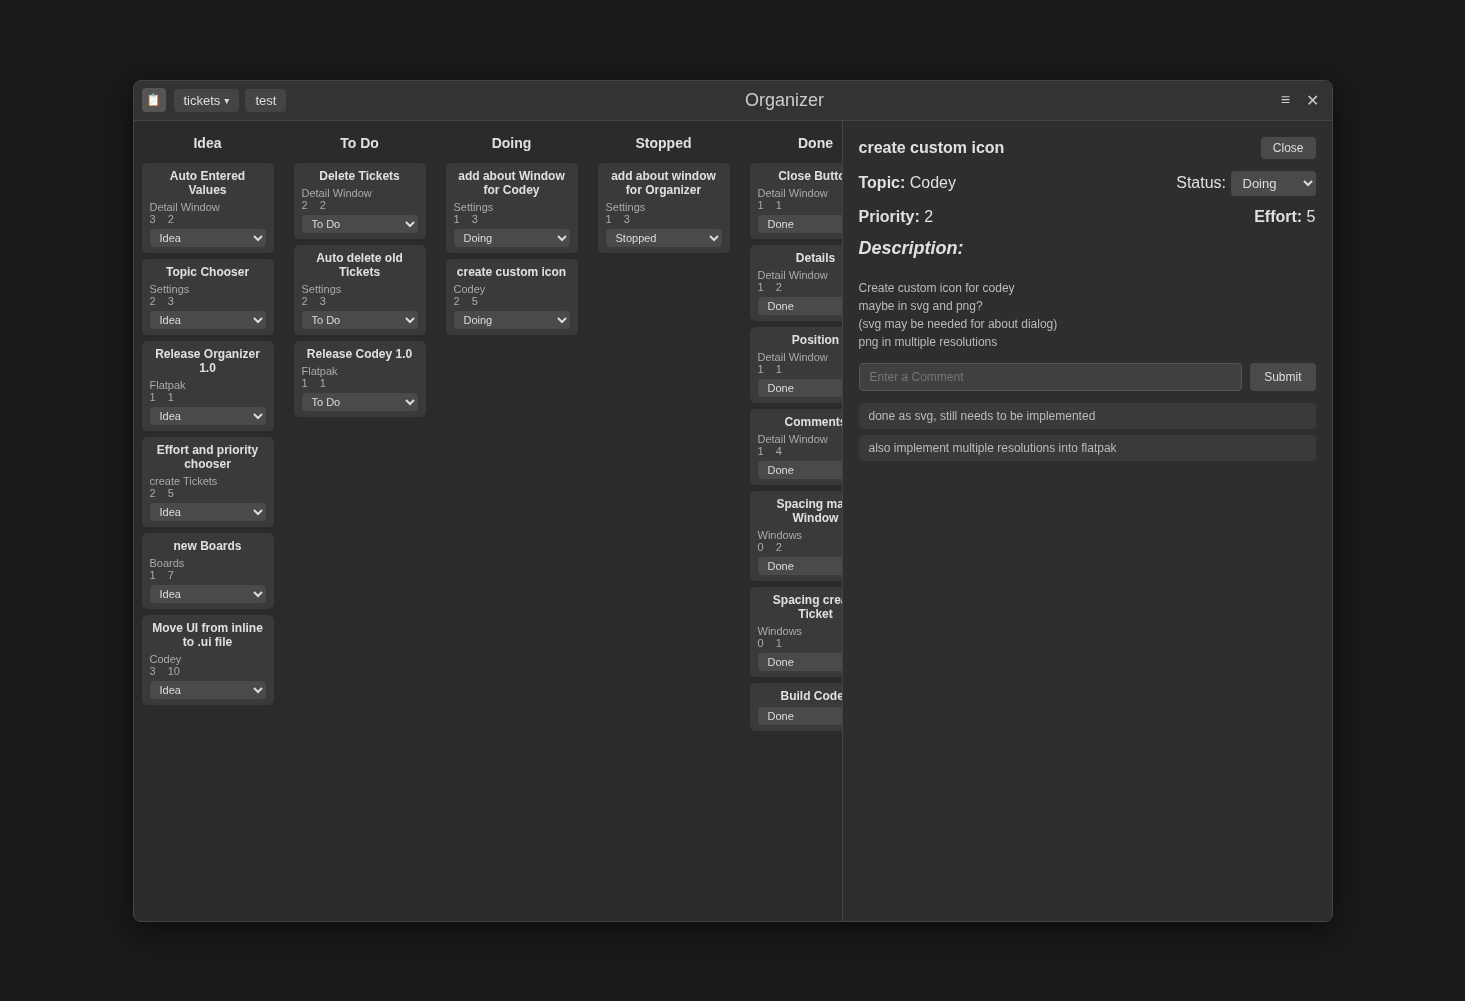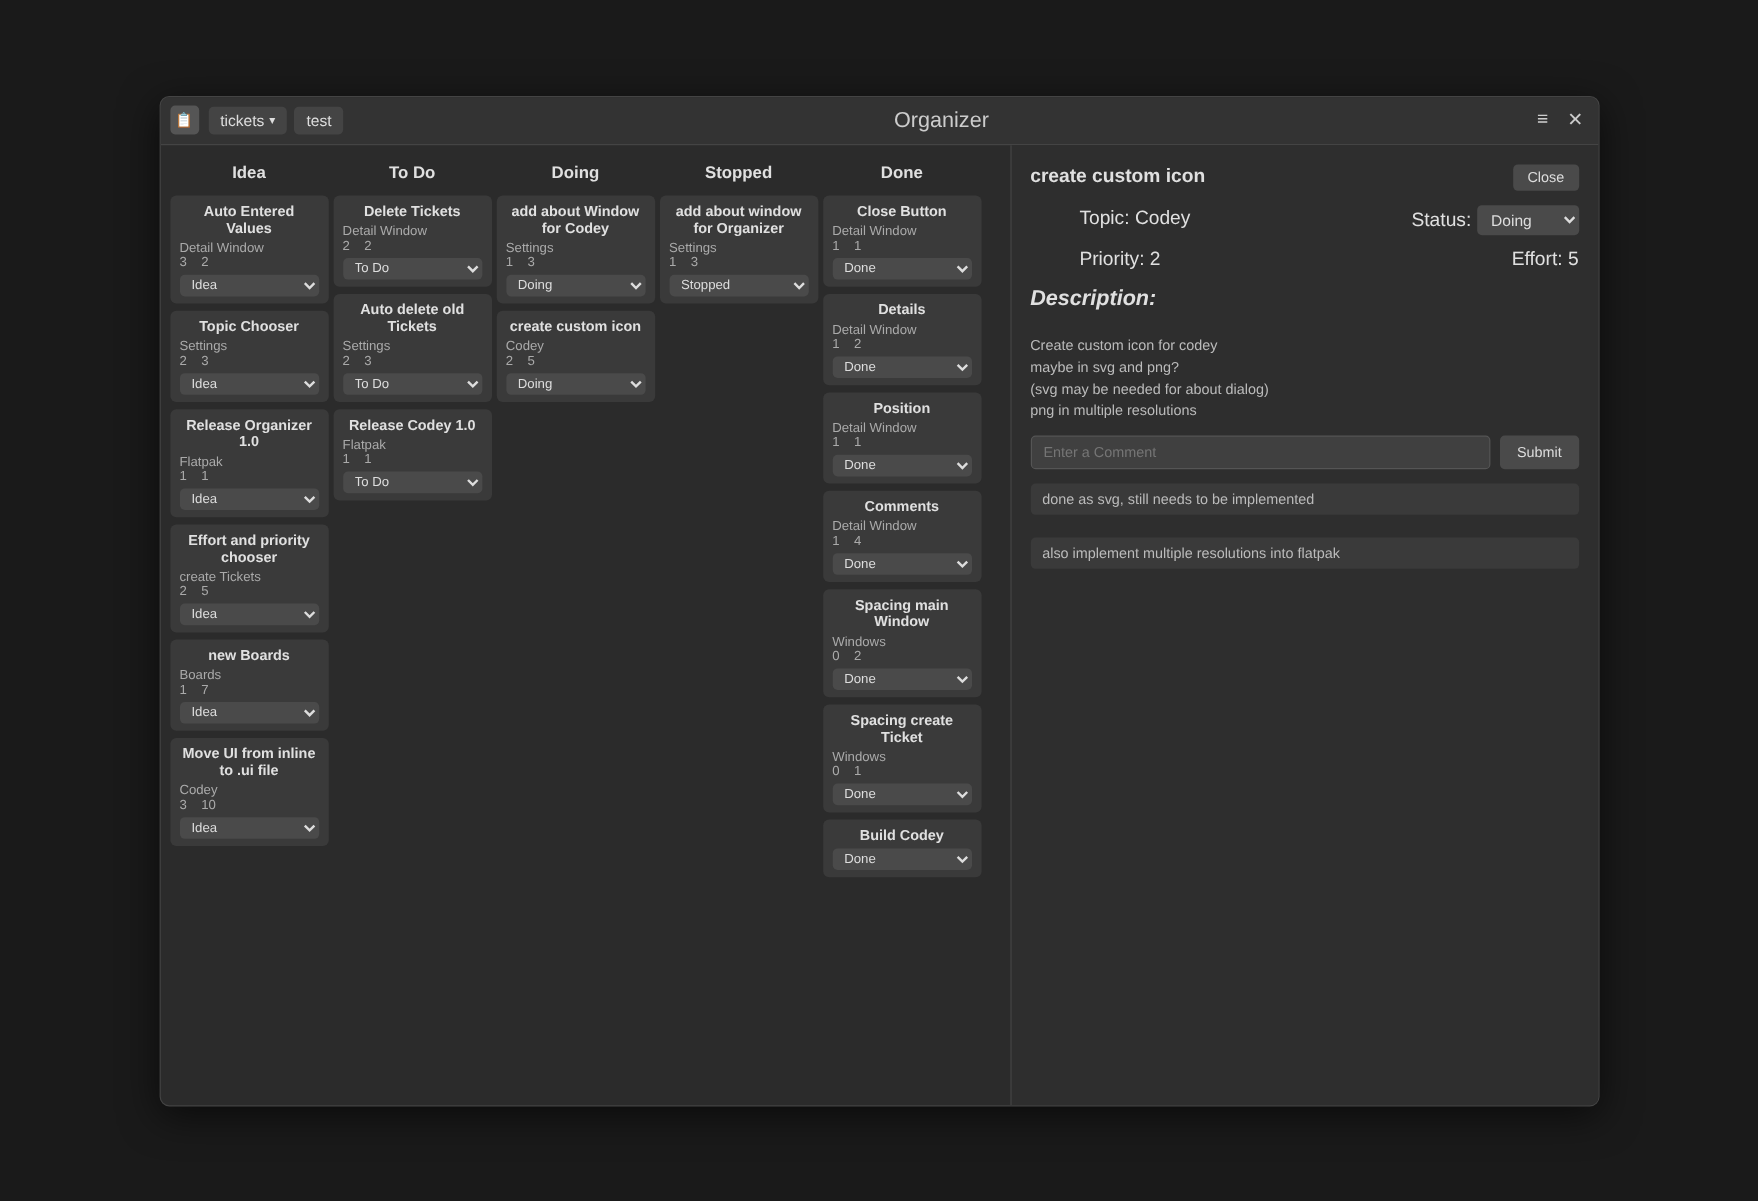--- a/index.html
+++ b/index.html
@@ -65,21 +65,21 @@
     }
     .main-content {
       display: flex;
       height: 800px;
     }
     .kanban-area {
       display: flex;
       flex: 1;
       overflow-x: auto;
       padding: 8px;
-      gap: 4px;
+      gap: 20px;
     }
     .column {
       min-width: 132px;
       width: 132px;
       display: flex;
       flex-direction: column;
       gap: 6px;
     }
     .column-header {
       text-align: center;
@@ -200,21 +200,21 @@
       font-size: 12px;
       cursor: pointer;
     }
     .comment-item {
       background: #3a3a3a;
       border-radius: 4px;
       padding: 6px 10px;
       font-size: 12px;
       color: #bbb;
     }
-    .bold { font-weight: normal; margin-left: 41px; }
+    .bold { font-weight: bold; }
     .meta-num-row {
       display: flex;
       gap: 12px;
       font-size: 11px;
       color: #aaa;
     }
   </style>
 </head>
 <body>
 
@@ -495,19 +495,19 @@
         <div class="detail-description-label">Description:</div>
         <div class="detail-description-text" style="margin-top:20px;">Create custom icon for codey
 maybe in svg and png?
 (svg may be needed for about dialog)
 png in multiple resolutions</div>
       </div>
       <div class="comment-row">
         <input class="comment-input" type="text" placeholder="Enter a Comment" style="">
         <button class="submit-btn">Submit</button>
       </div>
-      <div id="comments-list" style="display:flex;flex-direction:column;gap:19px;">
+      <div id="comments-list" style="display:flex;flex-direction:column;gap:6px;">
           <div class="comment-item">done as svg, still needs to be implemented</div>
           <div class="comment-item">also implement multiple resolutions into flatpak</div>
         </div>
     </div>
   </div>
 </div>
 
 </body></html>

